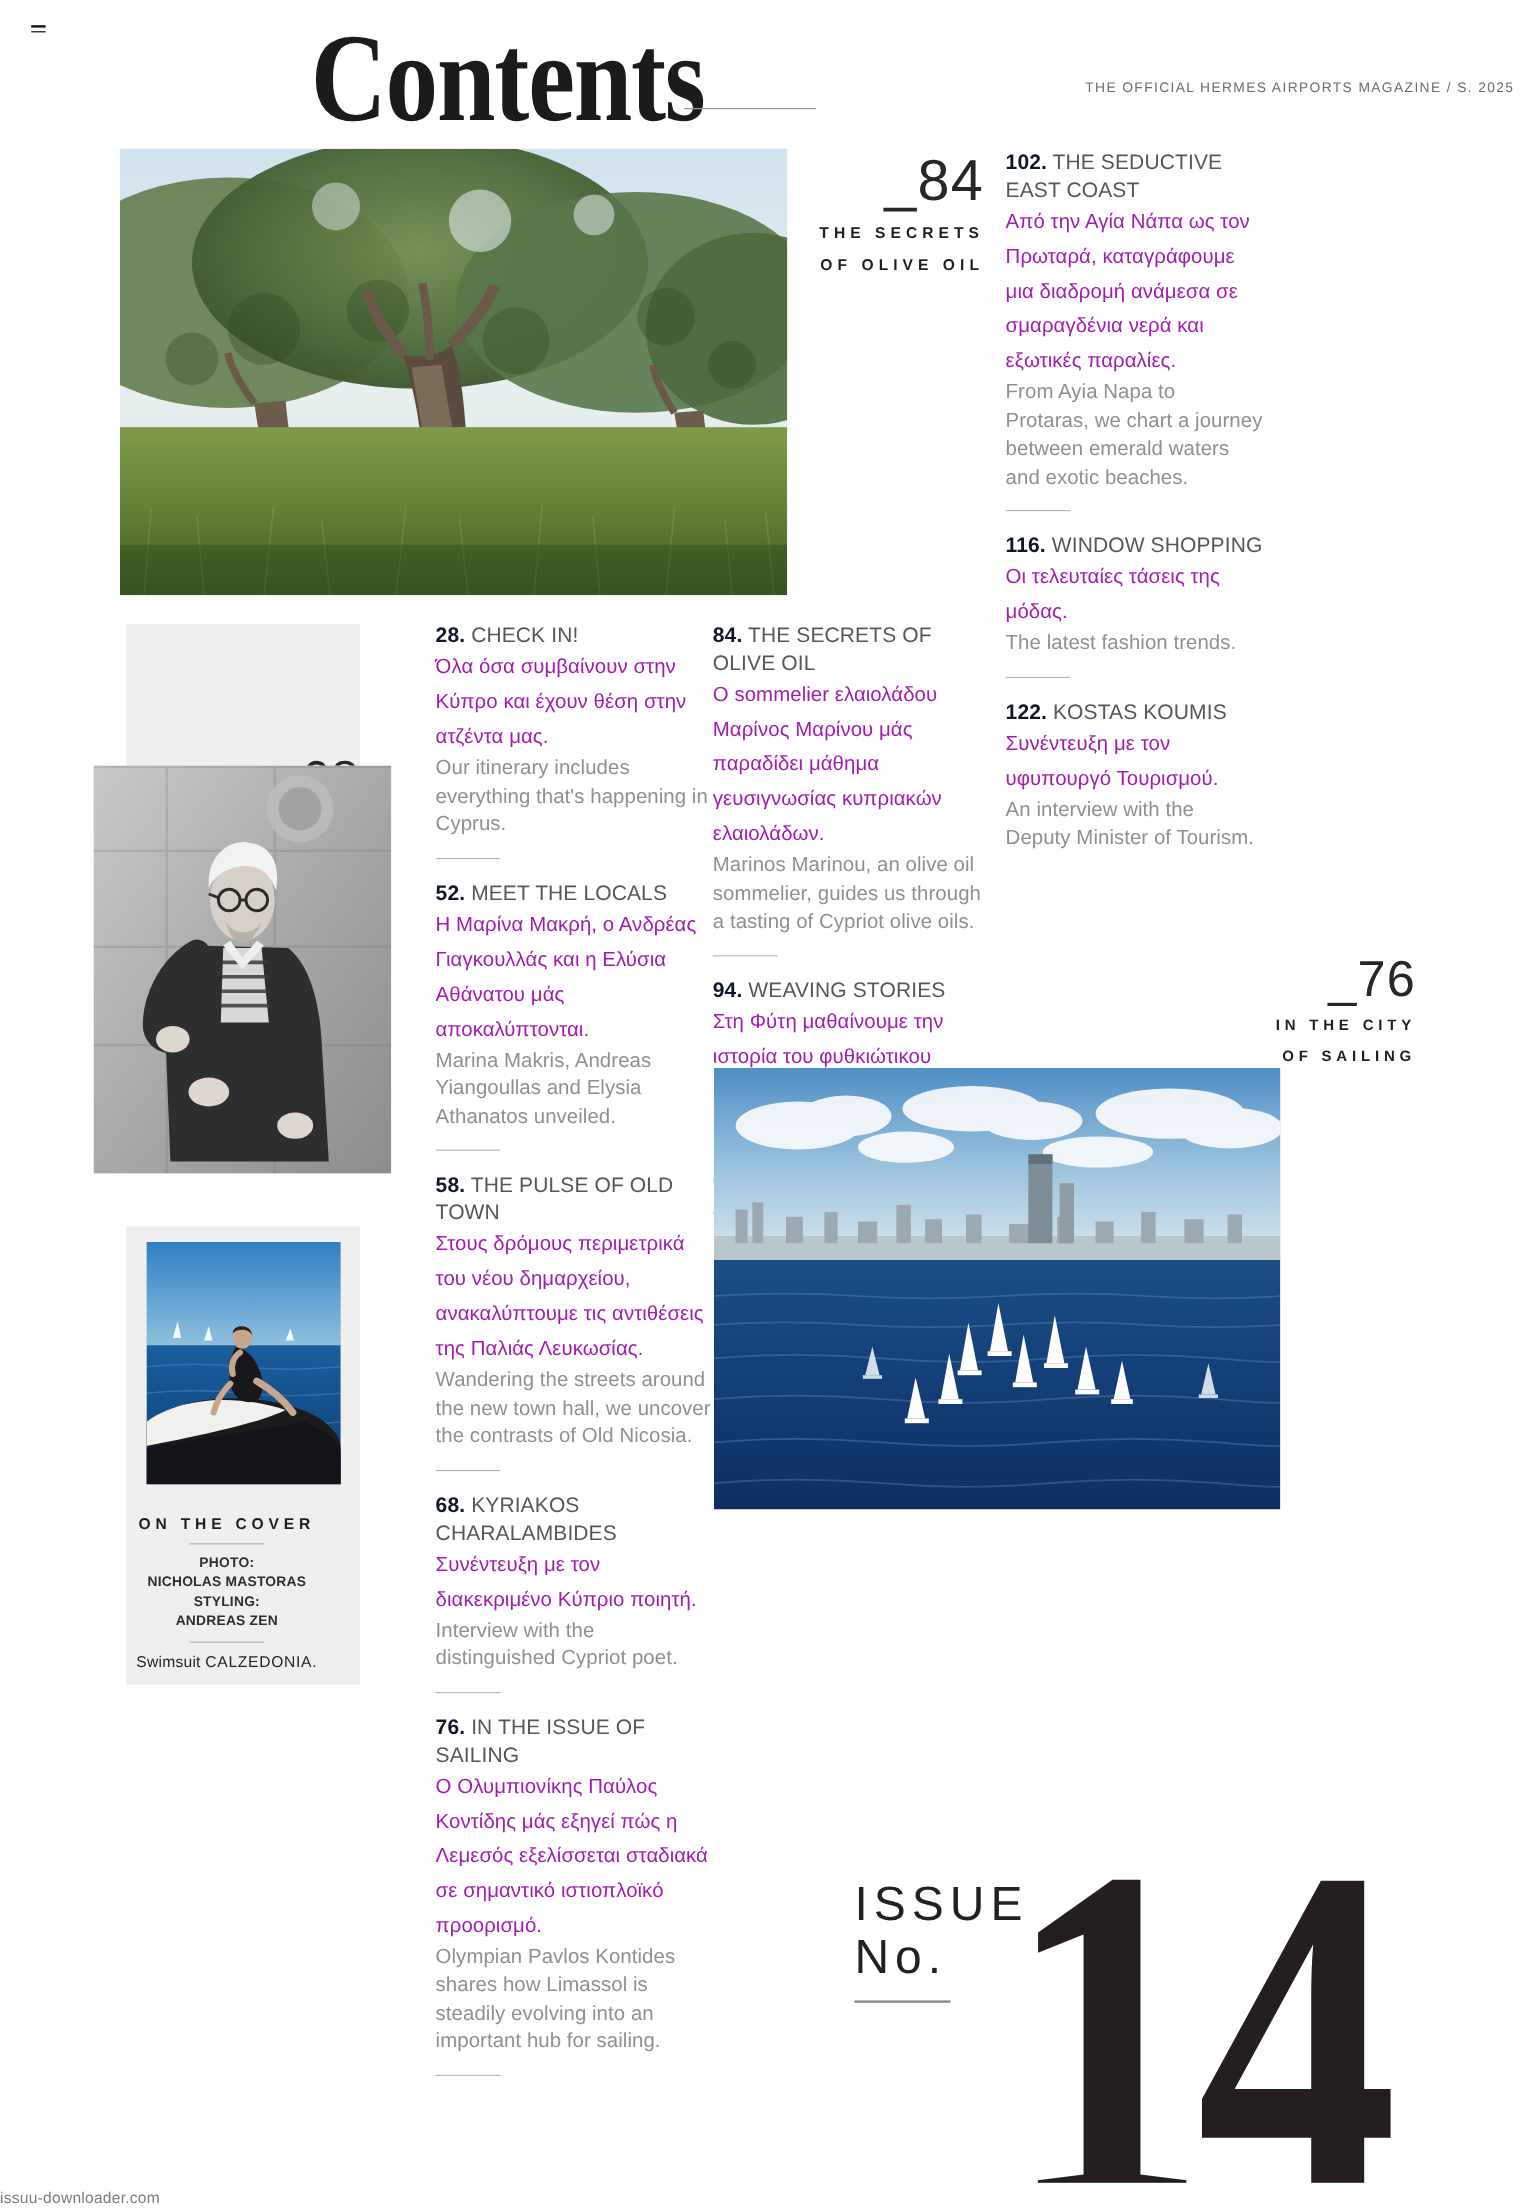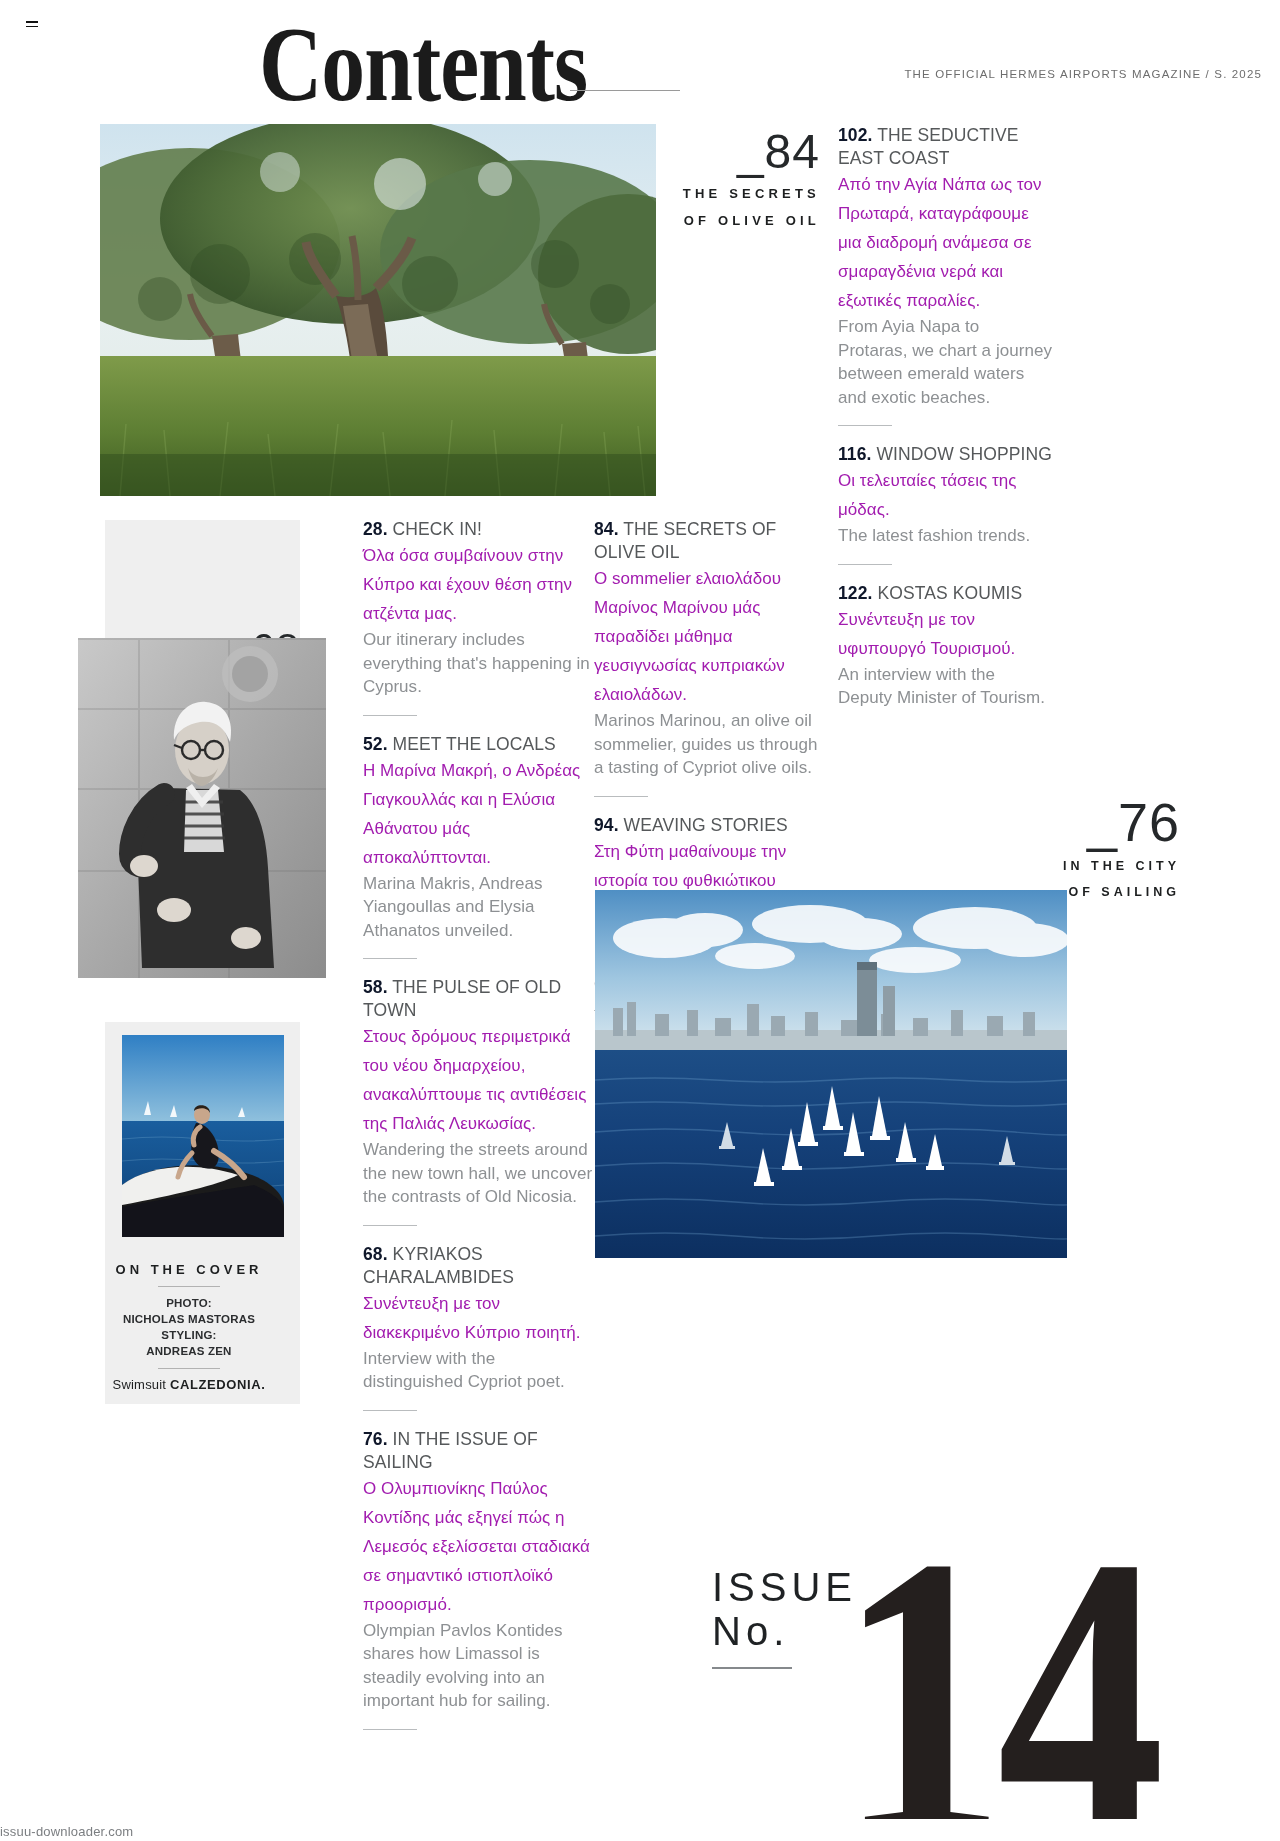--- a/index.html
+++ b/index.html
@@ -109,21 +109,21 @@
   .lbl68 .bignum { font-size: 42px; }
   .lbl68 .caplabel { margin-top: 8px; font-size: 12.5px; letter-spacing: 4px; }
 
   
   .lbl76 {
     position: absolute;
     left: 880px; top: 795px;
     width: 300px;
     text-align: right;
   }
-  .lbl76 .bignum { font-size: 54px; text-align: right; }
+  .lbl76 .bignum { font-size: 42px; text-align: right; }
   .lbl76 .caplabel { margin-top: 8px; font-size: 12.5px; letter-spacing: 4px; }
 
   
   .toc-col { position: absolute; }
   .toc-entry { margin-bottom: 0; }
   .toc-entry + .toc-entry { margin-top: 17px; }
   .toc-head {
     font-size: 17.5px;
     line-height: 23px;
     color: #55585a;
@@ -190,21 +190,21 @@
     line-height: 16px;
     color: #2b2d2f;
     font-weight: 700;
     letter-spacing: 0.2px;
   }
   .cover-credit {
     font-size: 13px;
     color: #1d1f20;
     letter-spacing: 0.2px;
   }
-  .cover-credit b { font-weight: 700; letter-spacing: 0.6px; }
+  .cover-credit b { font-weight: 400; letter-spacing: 0.6px; }
 
   
   .grey-panel {
     position: absolute;
     left: 105px; top: 520px;
     width: 195px;
     height: 452px;
     background: #efefef;
   }
   .portrait {

